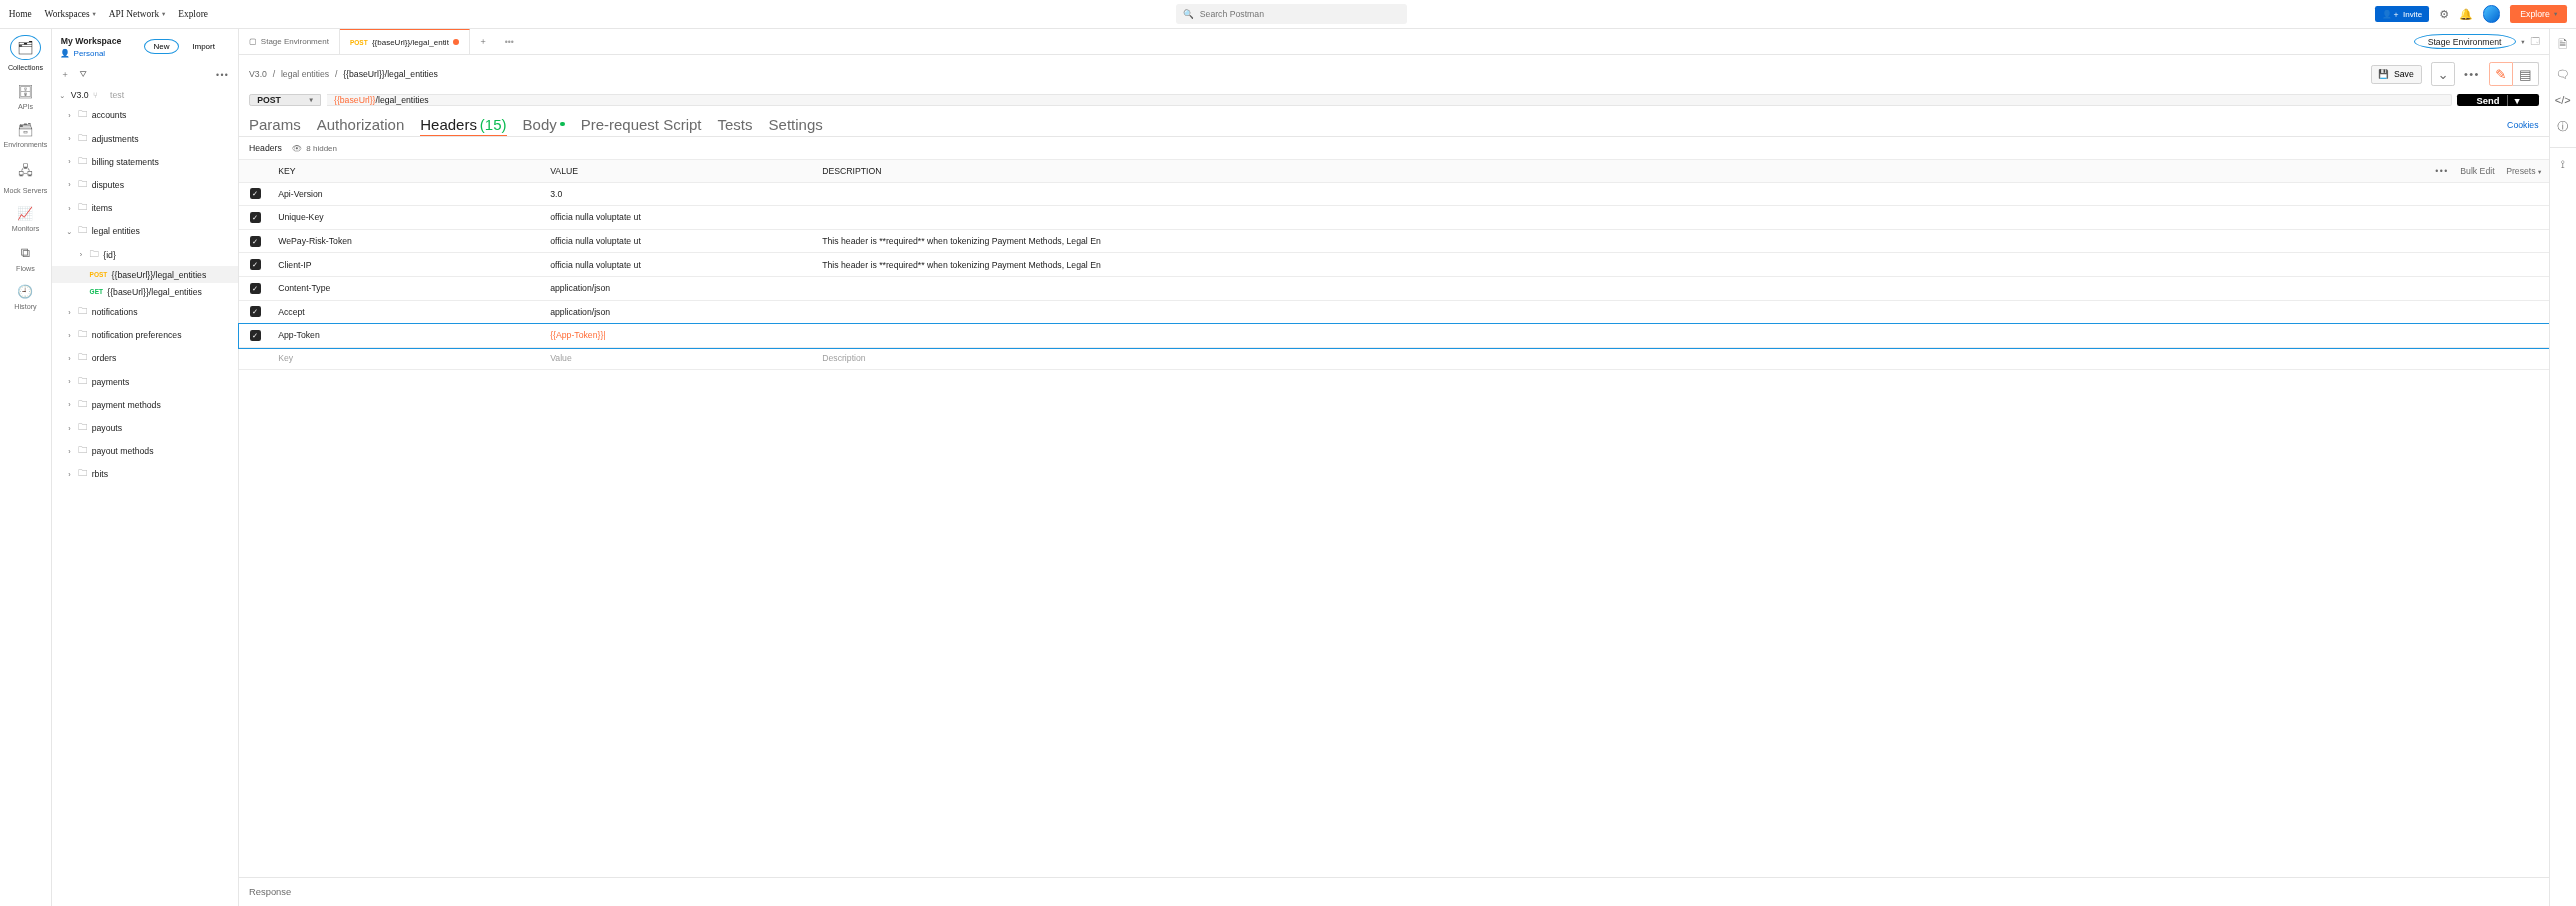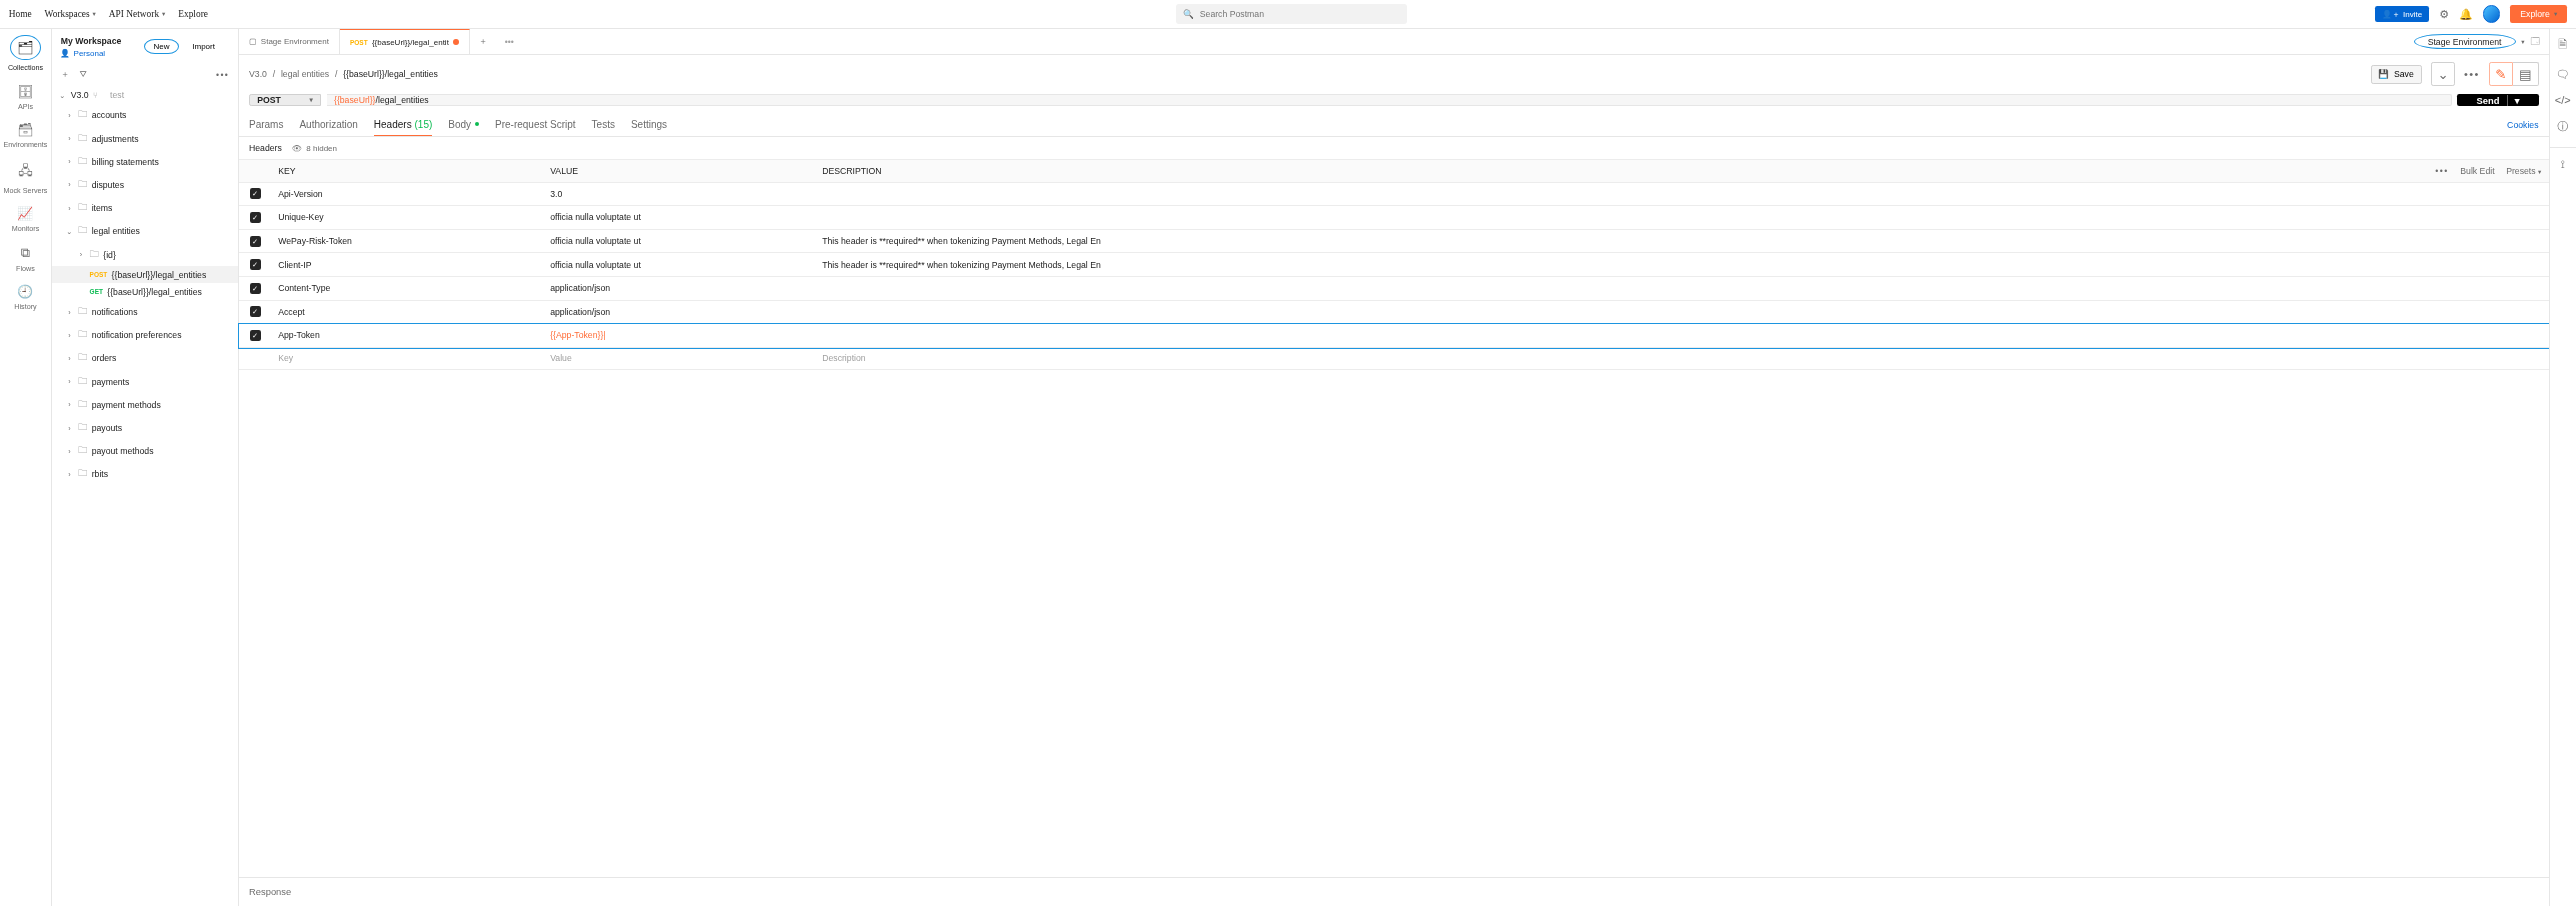--- a/index.html
+++ b/index.html
@@ -81,21 +81,21 @@
 
 .url-row { display: flex; align-items: stretch; padding: 0 10px 7.2px; gap: 5.8px; }
 .method-select { width: 72px; background: #ececec; border: 0.7px solid #d0d0d0; border-radius: 2.2px 0 0 2.2px; display: flex; align-items: center; justify-content: space-between; padding: 0 7.2px; font-size: 8.7px; font-weight: 600; color: #212121; }
 .url-input { flex: 1; background: #f6f6f6; border: 0.7px solid #e6e6e6; border-left: none; border-radius: 0 2.2px 2.2px 0; display: flex; align-items: center; padding: 0 7.2px; font-size: 8.7px; }
 .url-var { color: #ff6c37; }
 .send-btn { background: #000000; color: #fff; border: none; border-radius: 2.2px; padding: 0 19px; font-size: 9.4px; font-weight: 600; display: flex; align-items: flex-end; gap: 7.2px; cursor: pointer; }
 .send-caret { border-left: 0.7px solid rgba(255,255,255,0.4); padding-left: 7.2px; }
 
 
 .subtabs { display: flex; align-items: center; padding: 0 10px; gap: 16px; border-bottom: 0.7px solid #e6e6e6; height: 24.6px; }
-.subtab { font-size: 10px; color: #6b6b6b; cursor: pointer; height: 100%; display: flex; align-items: center; border-bottom: 1.4px solid transparent; }
+.subtab { font-size: 15px; color: #6b6b6b; cursor: pointer; height: 100%; display: flex; align-items: center; border-bottom: 1.4px solid transparent; }
 .subtab.active { color: #212121; border-bottom-color: #ff6c37; }
 .subtab .count { color: #0cbb52; margin-left: 2.9px; }
 .subtab .gdot { width: 4.3px; height: 4.3px; background: #0cbb52; border-radius: 50%; margin-left: 3.6px; }
 .subtabs-spacer { flex: 1; }
 .cookies-link { color: #0265d2; font-size: 8.7px; cursor: pointer; }
 
 
 .hdr-row { display: flex; align-items: center; padding: 5.8px 10px; gap: 10px; font-size: 8.7px; color: #6b6b6b; }
 .hidden-pill { display: flex; align-items: center; gap: 4.3px; border: none; background: transparent; font-size: 8px; color: #6b6b6b; }
 

